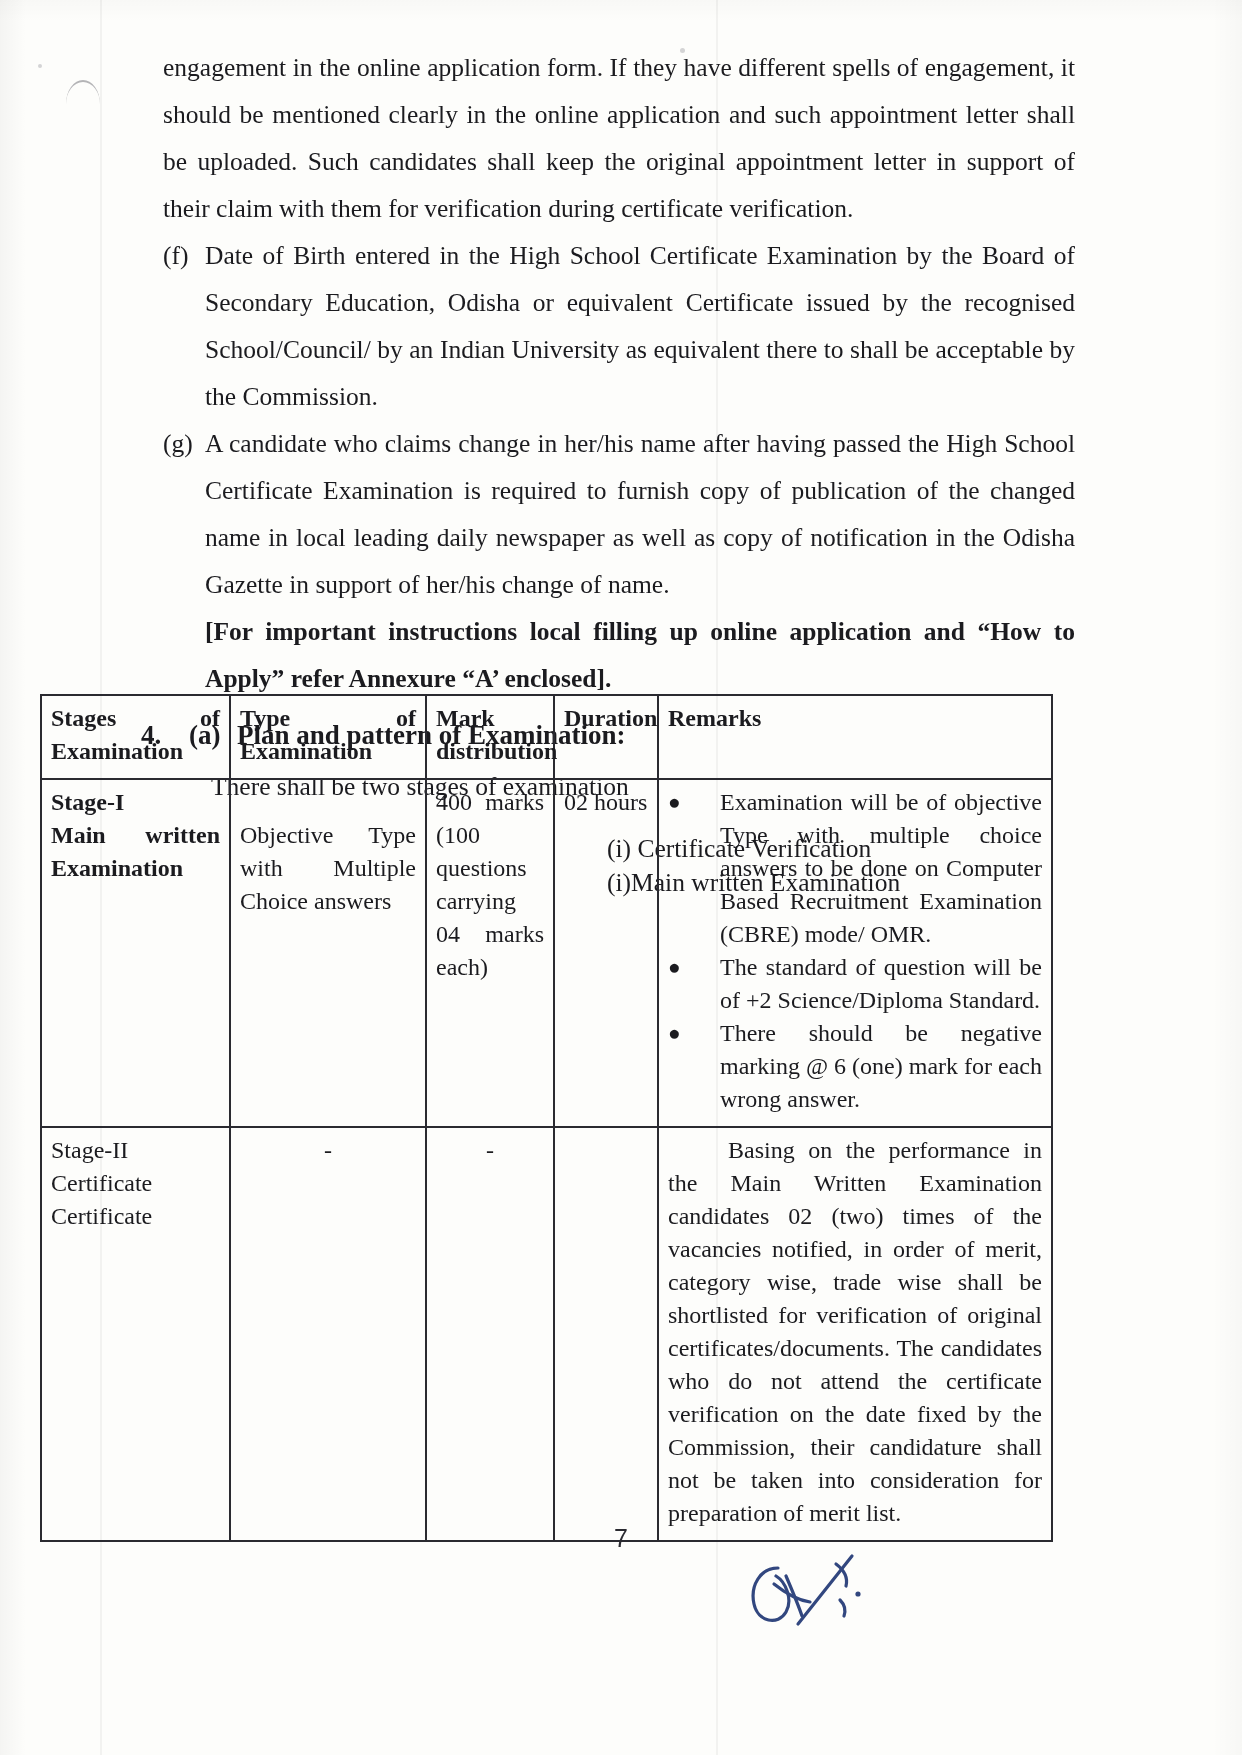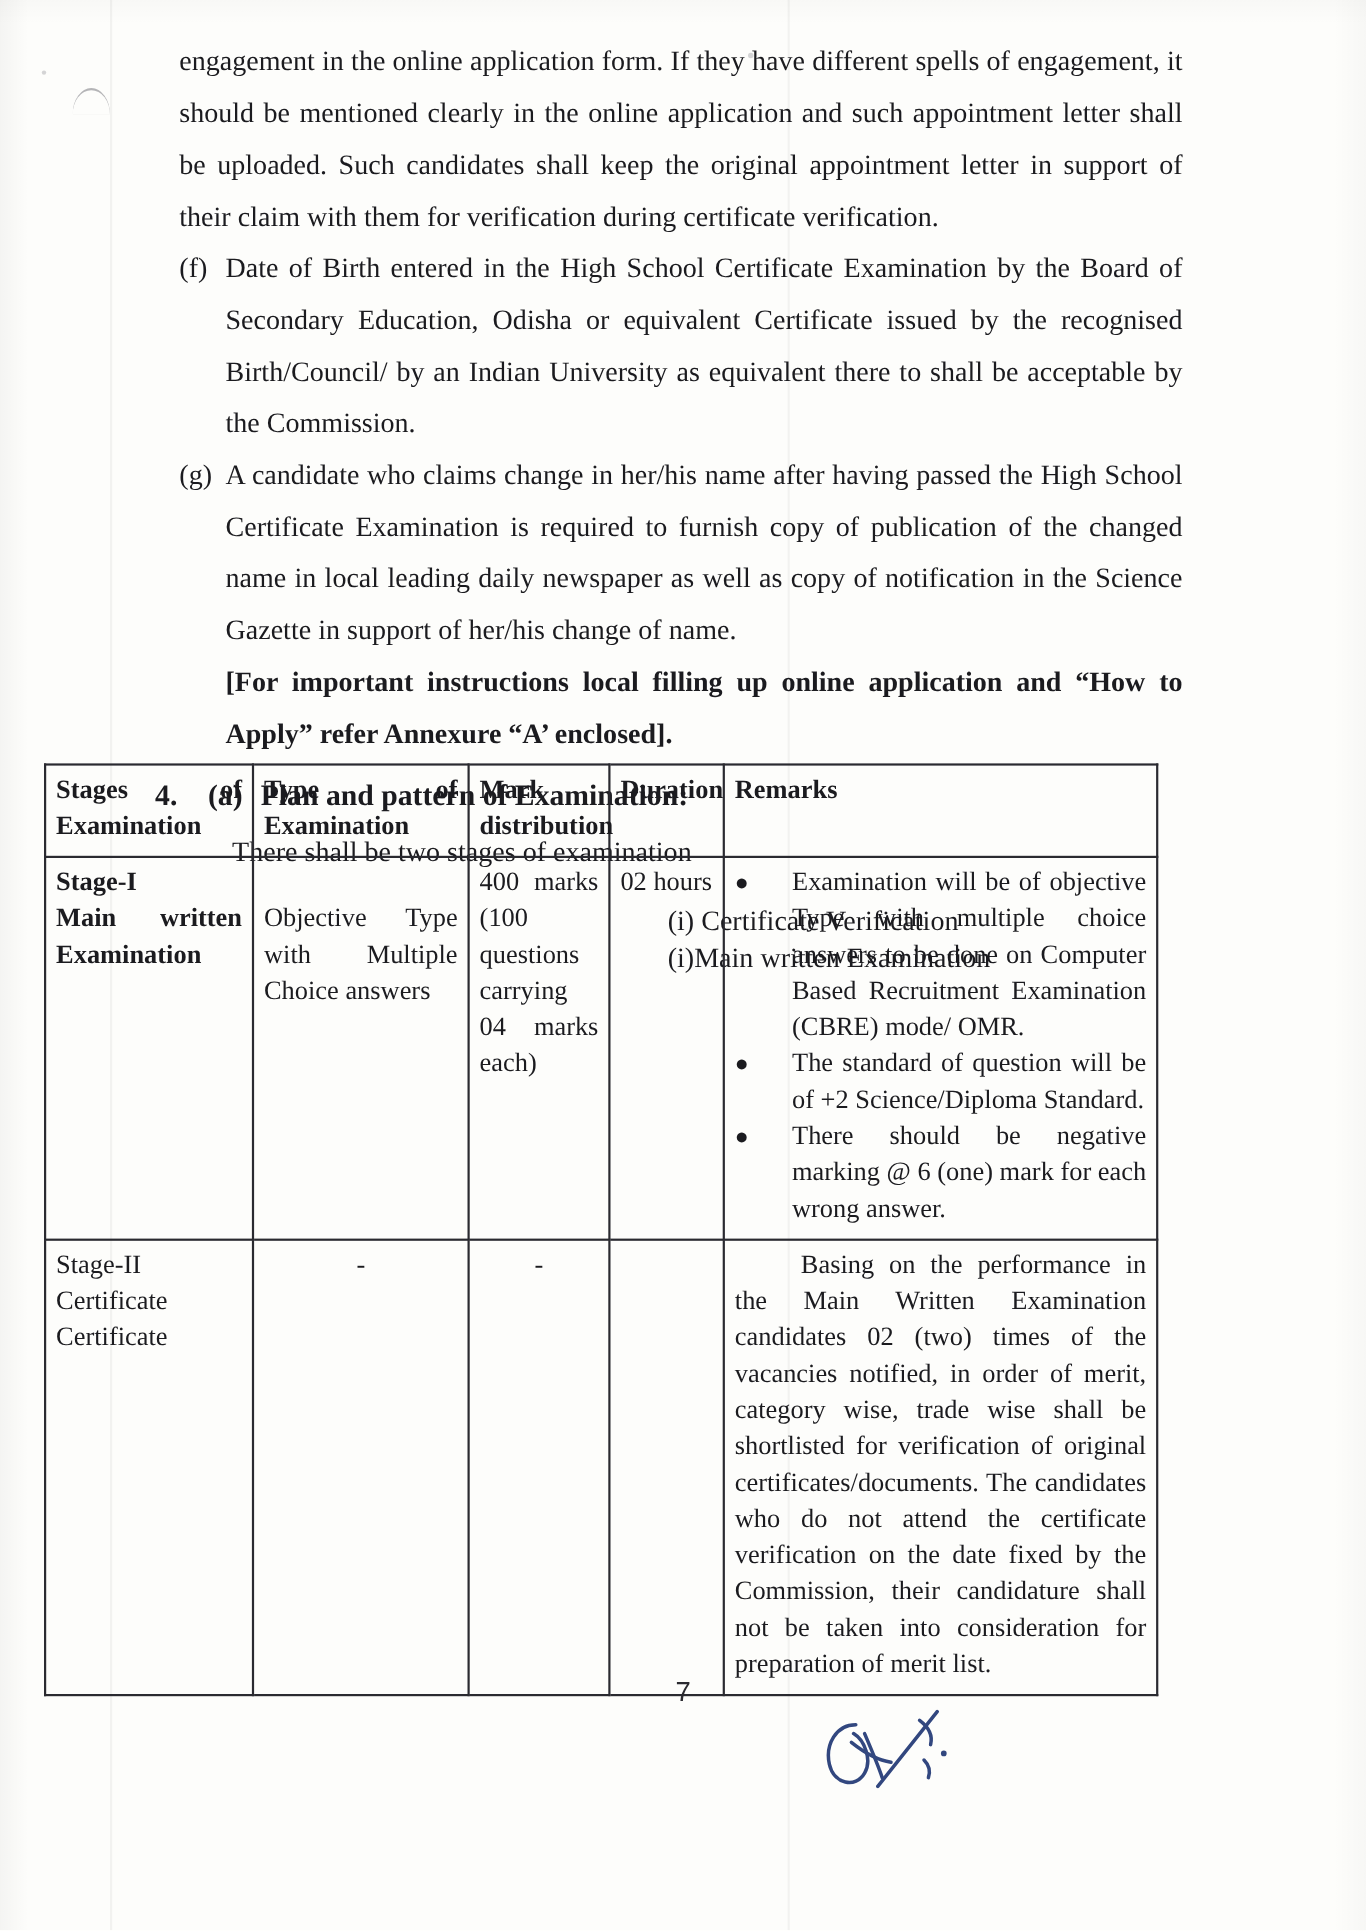--- a/index.html
+++ b/index.html
@@ -33,21 +33,21 @@
     position: absolute;
     top: 0;
     bottom: 0;
     width: 2px;
     background: rgba(0,0,0,0.045);
     pointer-events: none;
   }
   .content {
     position: absolute;
     left: 163px;
-    top: 32px;
+    top: 44px;
     width: 912px;
   }
   p, .para {
     margin: 0;
     font-size: 25.5px;
     line-height: 47px;
     text-align: justify;
     text-justify: inter-word;
   }
   .hang {
@@ -203,26 +203,26 @@
   <div class="punch-arc"></div>
   <div class="speck" style="left:680px; top:48px; width:5px; height:5px;"></div>
   <div class="speck" style="left:38px; top:64px; width:4px; height:4px;"></div>
 
   <div class="content">
 
     <p class="para">engagement in the online application form. If they have different spells of engagement, it should be mentioned clearly in the online application and such appointment letter shall be uploaded. Such candidates shall keep the original appointment letter in support of their claim with them for verification during certificate verification.</p>
 
     <div class="hang">
       <div class="marker">(f)</div>
-      <div class="body">Date of Birth entered in the High School Certificate Examination by the Board of Secondary Education, Odisha or equivalent Certificate issued by the recognised Birth/Council/ by an Indian University as equivalent there to shall be acceptable by the Commission.</div>
+      <div class="body">Date of Birth entered in the High School Certificate Examination by the Board of Secondary Education, Odisha or equivalent Certificate issued by the recognised School/Council/ by an Indian University as equivalent there to shall be acceptable by the Commission.</div>
     </div>
 
     <div class="hang">
       <div class="marker">(g)</div>
-      <div class="body">A candidate who claims change in her/his name after having passed the High School Certificate Examination is required to furnish copy of publication of the changed name in local leading daily newspaper as well as copy of notification in the Science Gazette in support of her/his change of name.</div>
+      <div class="body">A candidate who claims change in her/his name after having passed the High School Certificate Examination is required to furnish copy of publication of the changed name in local leading daily newspaper as well as copy of notification in the Odisha Gazette in support of her/his change of name.</div>
     </div>
 
     <div class="hang">
       <div class="marker"></div>
       <div class="body bold-note">[For important instructions local filling up online application and “How to Apply” refer Annexure “A’ enclosed].</div>
     </div>
 
     <div class="sec-head">
       <span class="num">4.</span>
       <span class="lbl">(a)</span>

